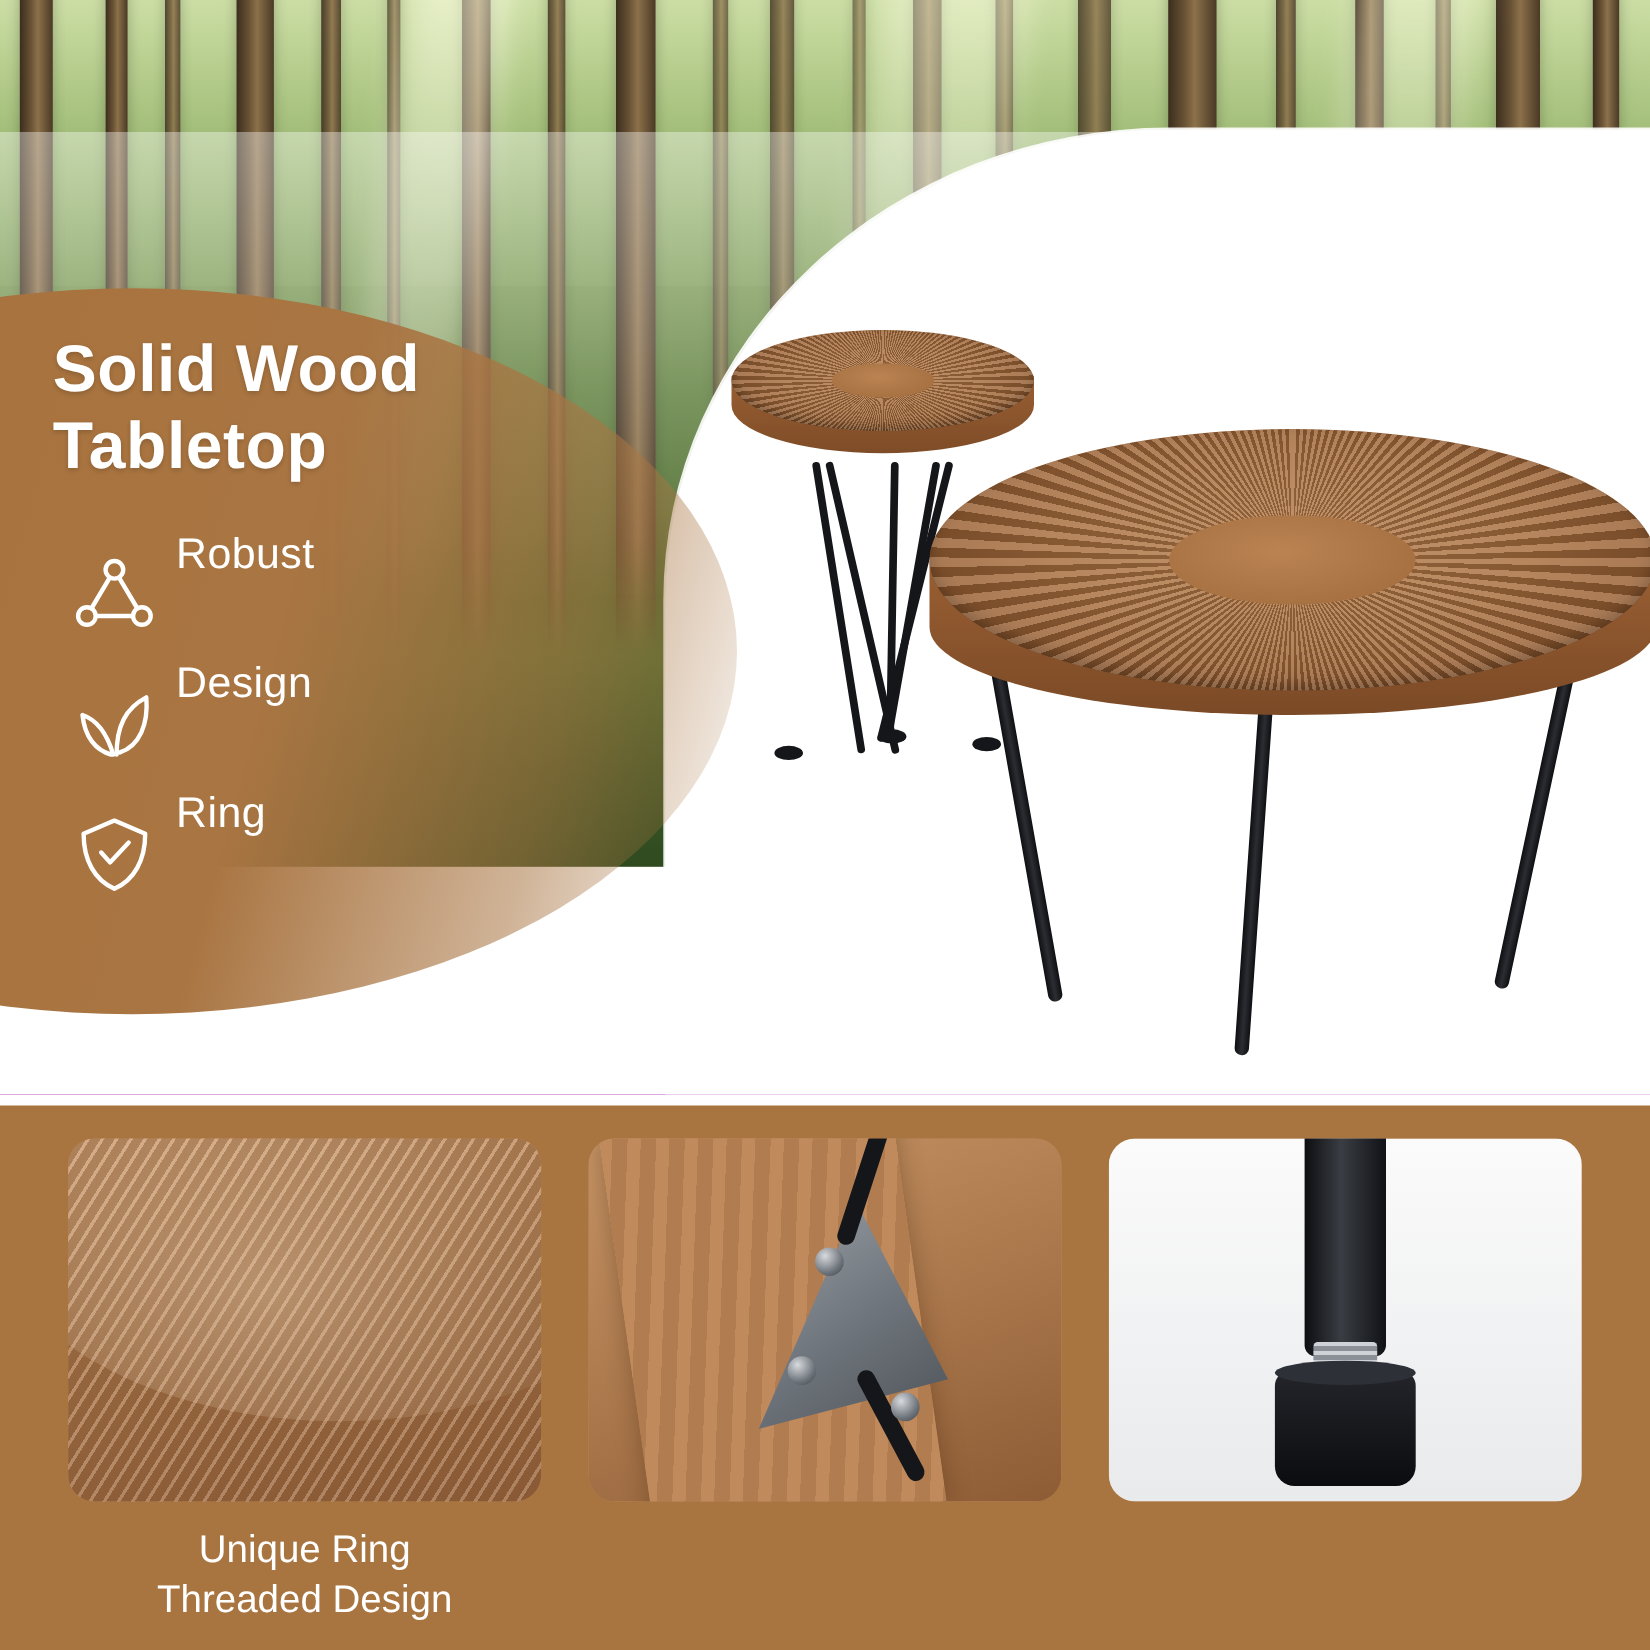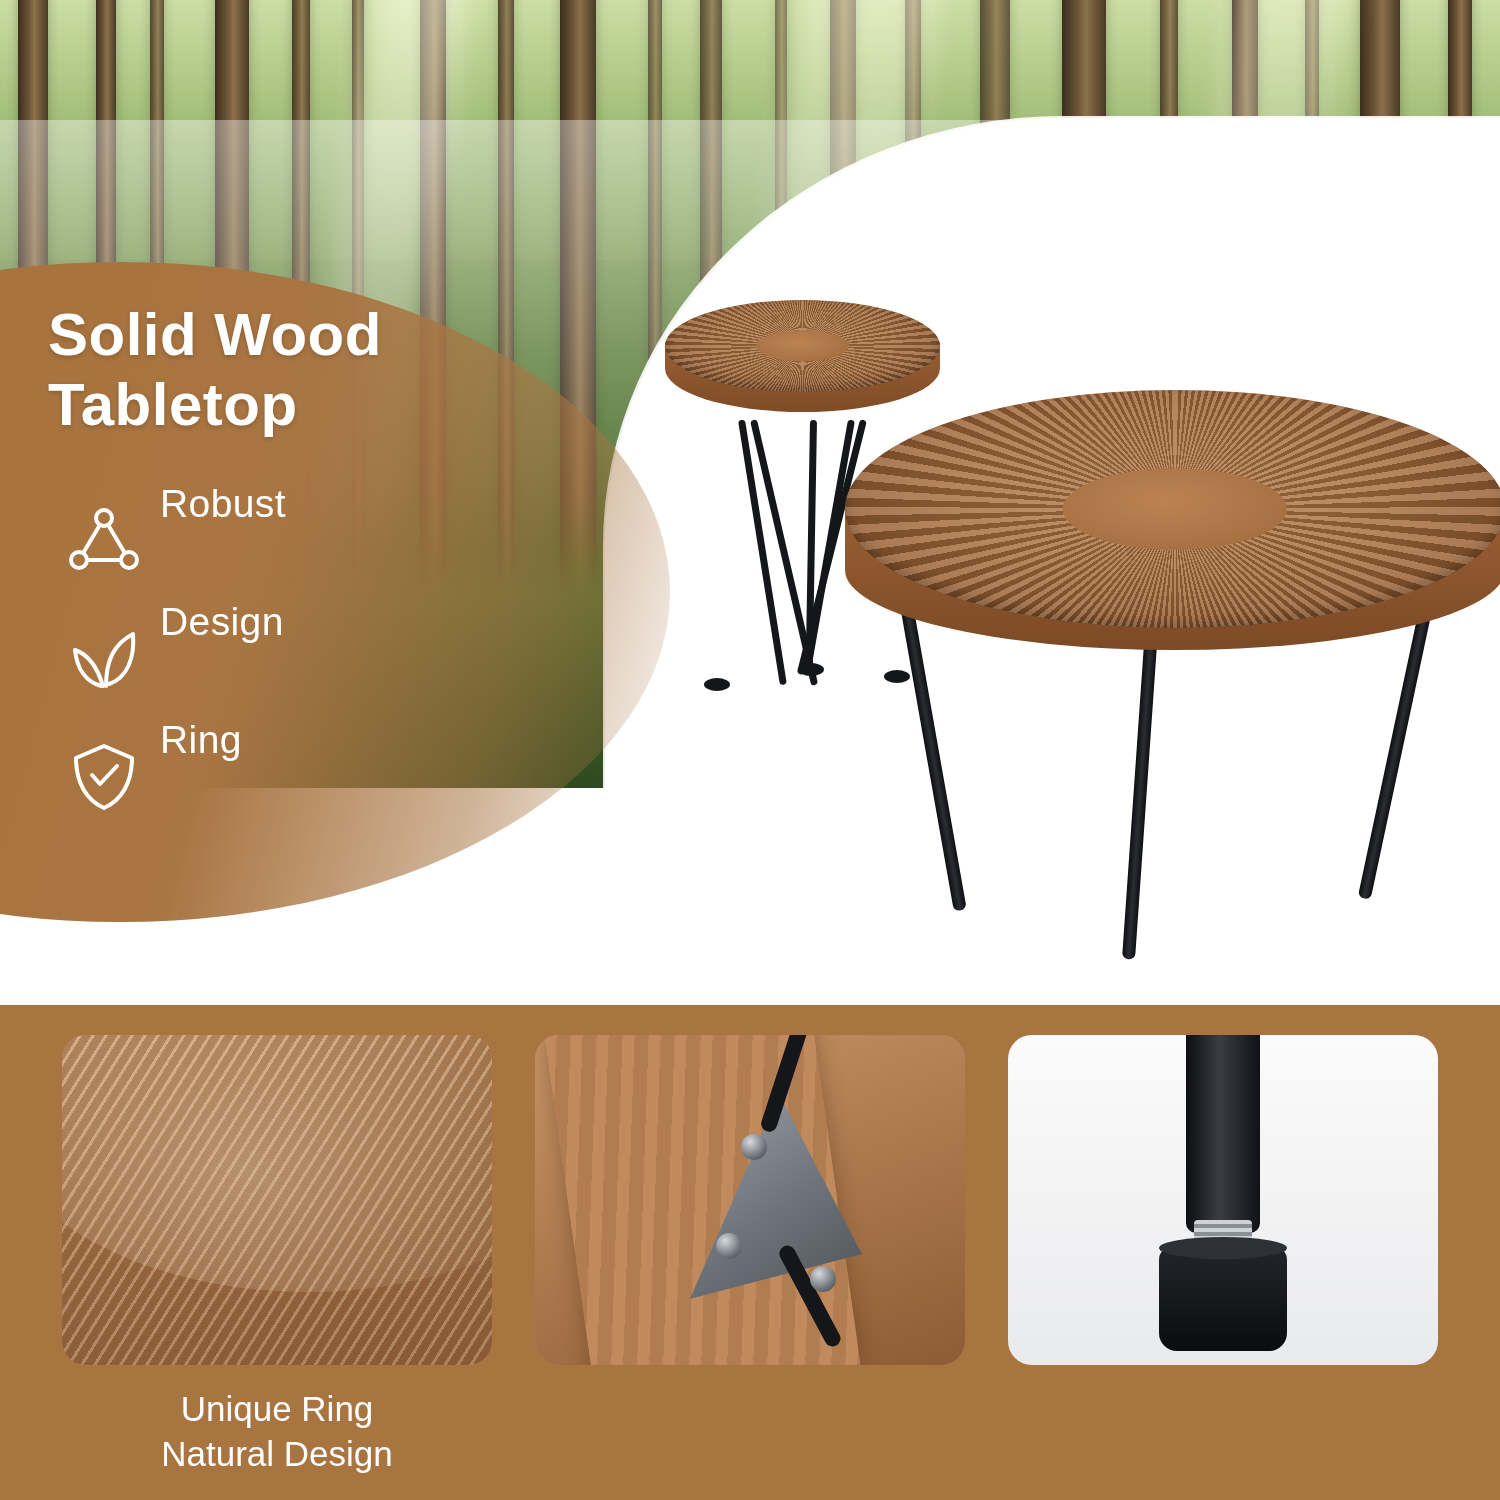--- a/index.html
+++ b/index.html
@@ -448,21 +448,21 @@
   </div>
 
   <div class="strip">
     <div class="cards">
 
       <div class="card">
         <div class="card-img">
           <div class="art-wood"></div>
         </div>
         <div class="card-caption">Unique Ring
-Natural Design</div>
+Threaded Design</div>
       </div>
 
       <div class="card">
         <div class="card-img">
           <div class="art-bracket">
             <div class="plank"></div>
             <div class="plate"></div>
             <div class="rod" style="left:56%; top:-4%; width:16px; height:34%; transform:rotate(18deg);"></div>
             <div class="rod" style="left:62%; top:62%; width:16px; height:34%; transform:rotate(-28deg);"></div>
             <div class="bolt" style="left:48%; top:30%;"></div>

